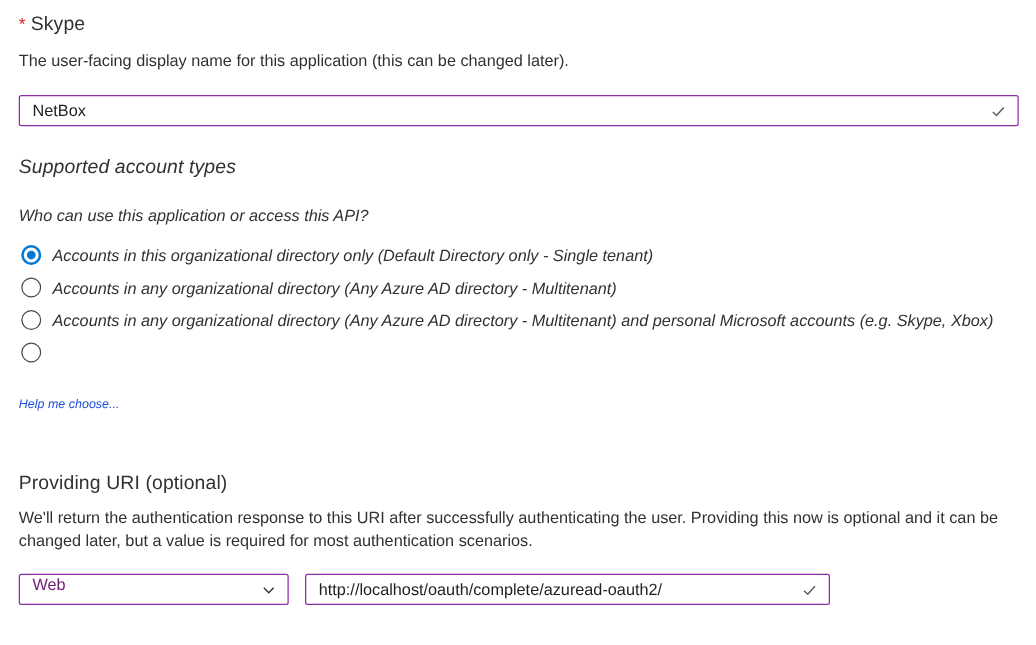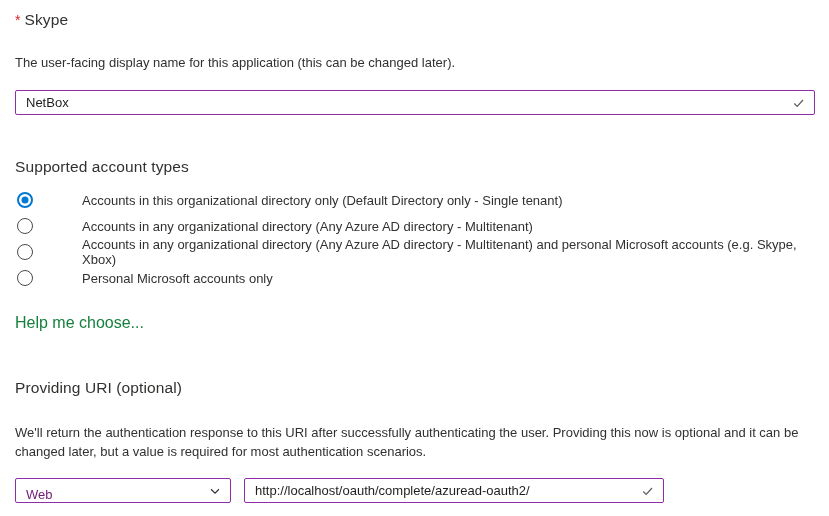--- a/index.html
+++ b/index.html
@@ -19,31 +19,31 @@
   }
   .required-star {
     color: #e02020;
     margin-right: 4px;
     font-size: 14px;
   }
   .desc {
     font-size: 13px;
     line-height: 19px;
     color: #323130;
-    margin-top: 24px;
+    margin-top: 10px;
   }
   
   .field {
     position: relative;
     height: 25px;
     border: 1px solid #8f2da8;
     border-radius: 2px;
     background: #ffffff;
     display: flex;
-    align-items: flex-end;
+    align-items: flex-start;
   }
   .field input {
     border: none;
     outline: none;
     background: transparent;
     width: 100%;
     height: 100%;
     font-family: "Liberation Sans", "DejaVu Sans", sans-serif;
     font-size: 13px;
     color: #201f1e;
@@ -52,30 +52,29 @@
   .field .trailing-icon {
     position: absolute;
     right: 8px;
     top: 50%;
     transform: translateY(-50%);
     display: flex;
     align-items: center;
   }
   .name-field { margin-top: 18px; }
 
-  .section-block-1 { margin-top: 43px; }
+  .section-block-1 { margin-top: 24px; font-style: italic; }
   .question { font-size: 13px; margin-top: 22px; }
 
   .radio-group { margin-top: 11px; }
   .radio-row {
     display: flex;
     align-items: center;
     height: 26px;
     cursor: pointer;
-    gap: 40px;
   }
   .radio-circle {
     width: 16px;
     height: 16px;
     border-radius: 50%;
     border: 1px solid #4a4a4a;
     margin: 0 9px 0 2px;
     flex: 0 0 16px;
     position: relative;
     background: #fff;
@@ -92,28 +91,28 @@
     height: 7px;
     border-radius: 50%;
     background: #0078d4;
     transform: translate(-50%, -50%);
   }
   .radio-label { font-size: 13px; color: #323130; }
 
   .help-link {
     display: inline-block;
     margin-top: 23px;
-    font-size: 16px;
-    color: #15803d;
+    font-size: 10px;
+    color: #1d4ed8;
     text-decoration: none;
     cursor: pointer;
   }
 
   .section-block-2 { margin-top: 47px; }
-  .redirect-desc { margin-top: 26px; max-width: 804px; }
+  .redirect-desc { margin-top: 8px; max-width: 804px; }
 
   .uri-row {
     margin-top: 17px;
     display: flex;
     gap: 13px;
   }
   .platform-select {
     width: 216px;
     cursor: pointer;
   }
@@ -137,37 +136,37 @@
     <span class="trailing-icon">
       <svg width="15" height="15" viewBox="0 0 16 16">
         <path d="M3.5 8.6 L6.6 11.6 L12.8 4.8" fill="none" stroke="#605e5c" stroke-width="1.3"></path>
       </svg>
     </span>
   </div>
 </div>
 
 <div class="section-block-1">
   <div class="section-title">Supported account types</div>
+  <div class="question">Who can use this application or access this API?</div>
 
   <div class="radio-group">
     <div class="radio-row">
       <span class="radio-circle selected"></span>
       <span class="radio-label">Accounts in this organizational directory only (Default Directory only - Single tenant)</span>
     </div>
     <div class="radio-row">
       <span class="radio-circle"></span>
       <span class="radio-label">Accounts in any organizational directory (Any Azure AD directory - Multitenant)</span>
     </div>
     <div class="radio-row">
       <span class="radio-circle"></span>
       <span class="radio-label">Accounts in any organizational directory (Any Azure AD directory - Multitenant) and personal Microsoft accounts (e.g. Skype, Xbox)</span>
     </div>
     <div class="radio-row">
       <span class="radio-circle"></span>
-      <span class="radio-label">Personal Microsoft accounts only</span>
     </div>
   </div>
 
   <a class="help-link">Help me choose...</a>
 </div>
 
 <div class="section-block-2">
   <div class="section-title">Providing URI (optional)</div>
   <div class="desc redirect-desc">We'll return the authentication response to this URI after successfully authenticating the user. Providing this now is optional and it can be changed later, but a value is required for most authentication scenarios.</div>
 

